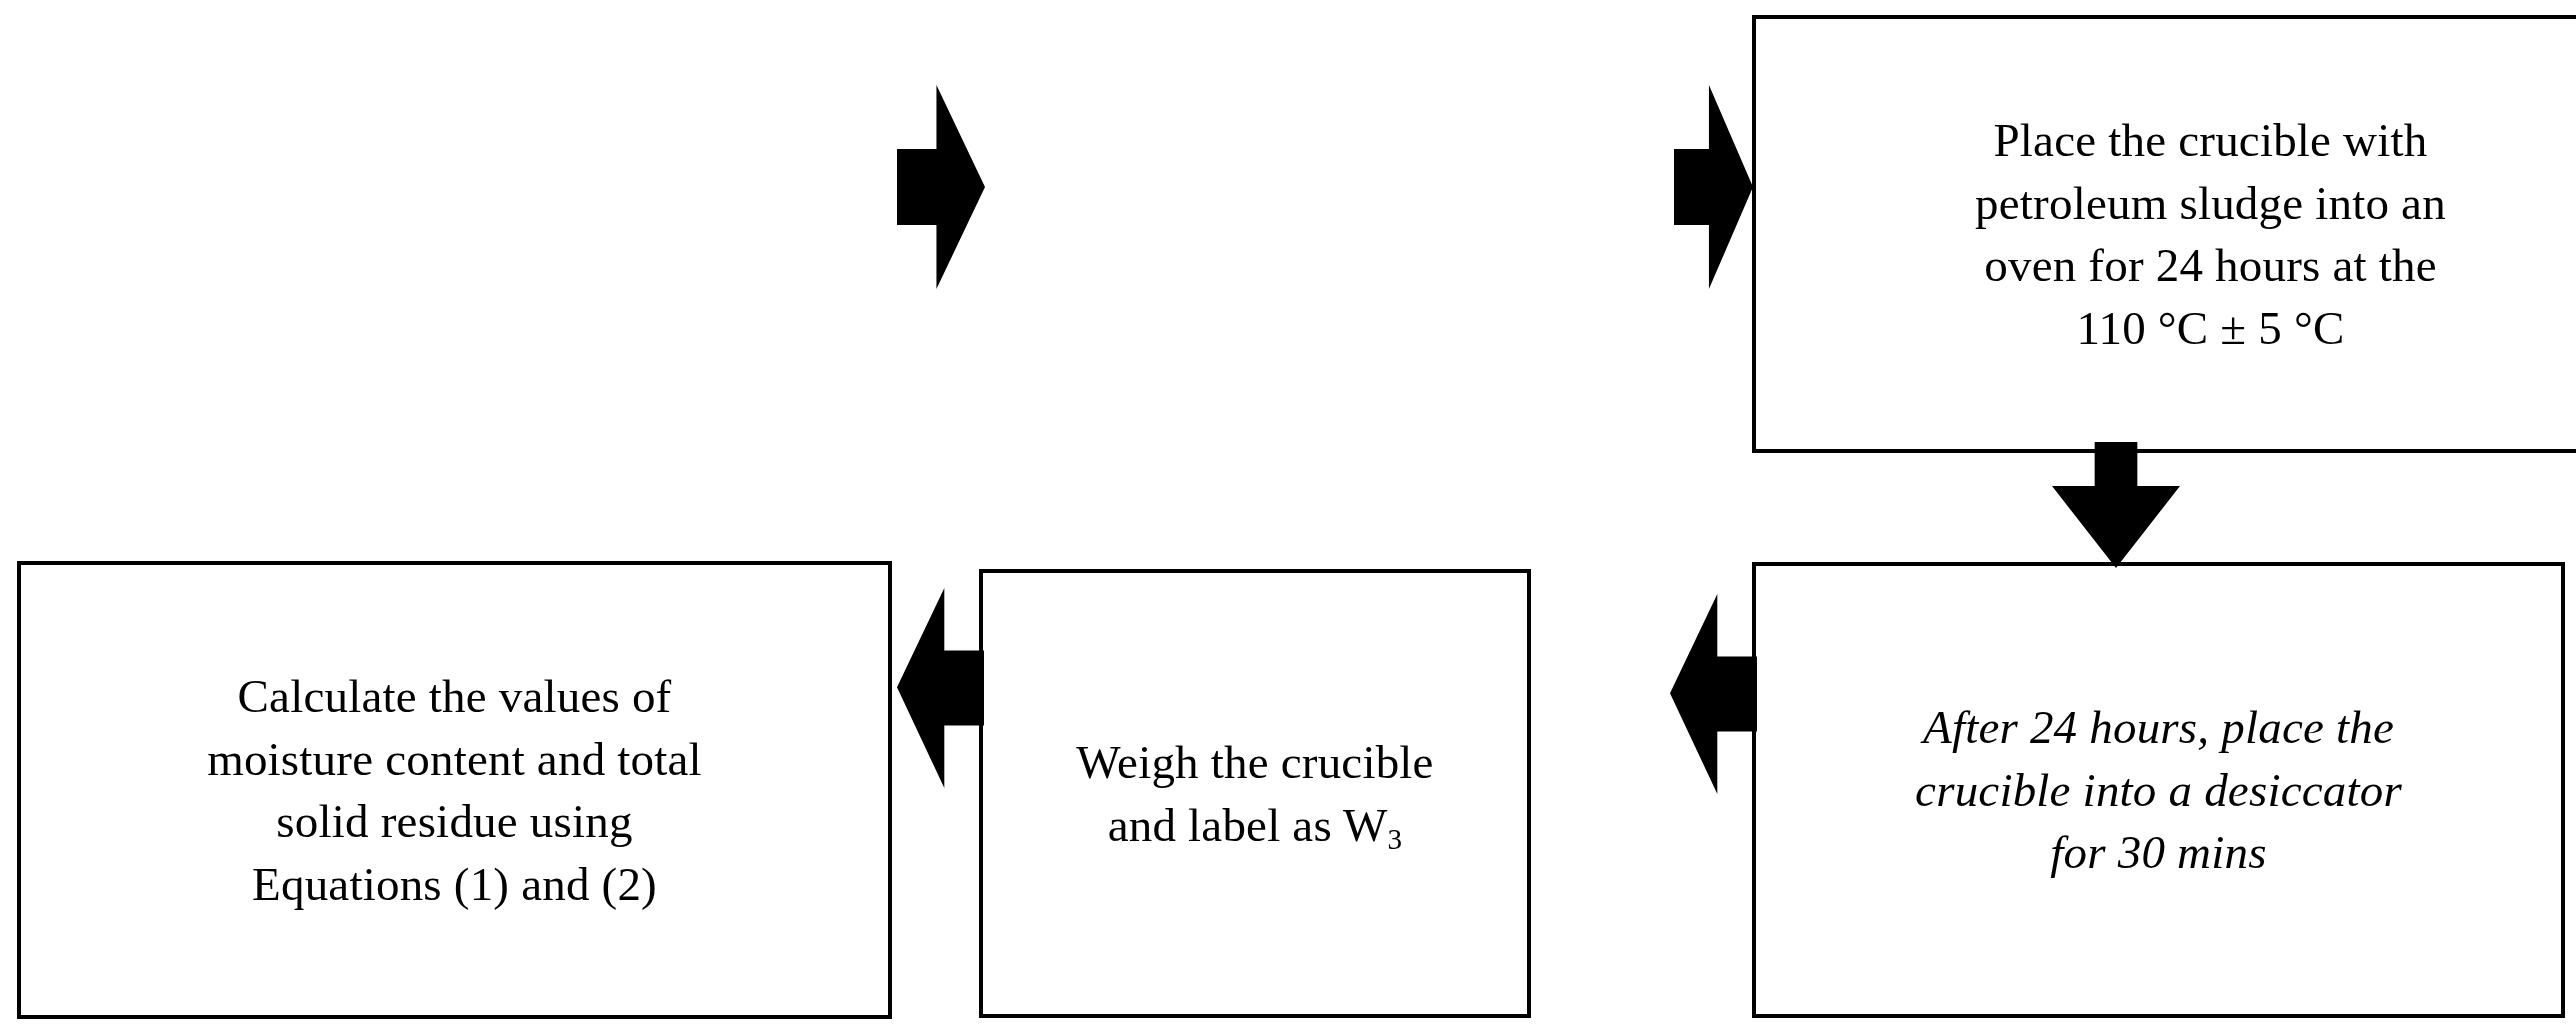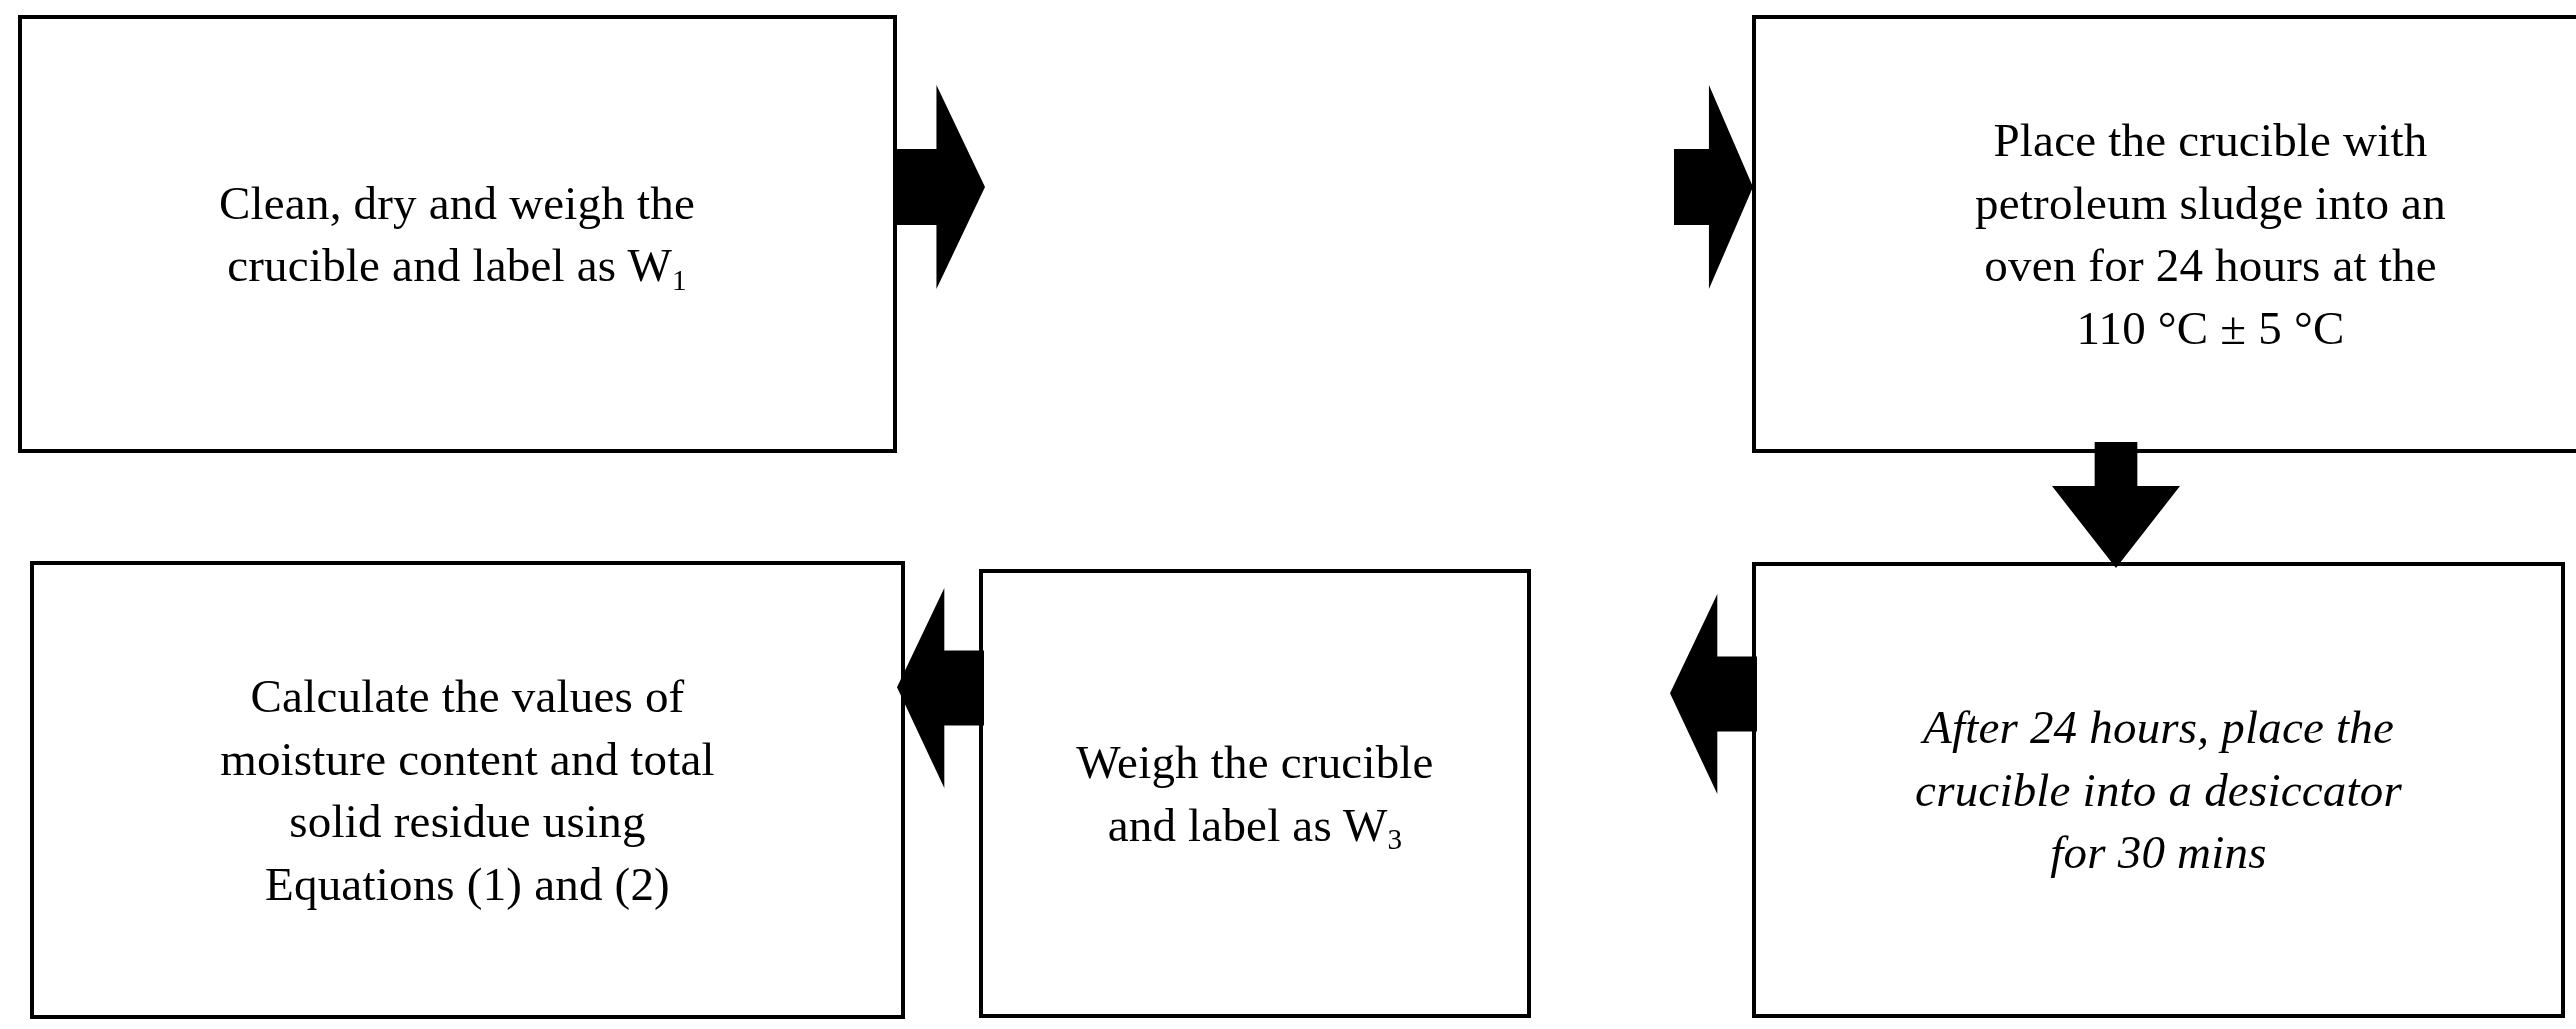--- a/index.html
+++ b/index.html
@@ -48,44 +48,40 @@
     position: relative;
     top: 0.3em;
   }
 
   
   #box-1 { left: 17.5px;   top: 15.2px;  width: 879px; height: 438px; }
   #box-2 { left: 986px; top: 15.2px;  width: 689px;  height: 465px; }
   #box-3 { left: 1752px; top: 15.2px;  width: 917px; height: 438px; }
   #box-4 { left: 1752px; top: 562px; width: 813px; height: 456px; font-style: italic; }
   #box-5 { left: 979px; top: 569px; width: 552px;  height: 449px; }
-  #box-6 { left: 30px;   top: 561px; width: 875px; height: 458px; }
+  #box-6 { left: 17px;   top: 561px; width: 875px; height: 458px; }
 
   
   .arrow {
     position: absolute;
     z-index: 3;
   }
   .arrow svg { display: block; width: 100%; height: 100%; }
 
   #arrow-1 { left: 897px; top: 85px; width: 88px; height: 204px; }
   #arrow-2 { left: 1674px; top: 85px; width: 79px; height: 204px; }
   #arrow-3 { left: 2052px; top: 442px; width: 128px; height: 126px; }
   #arrow-4 { left: 1670px; top: 594px; width: 87px; height: 200px; }
   #arrow-5 { left: 897px; top: 588px; width: 87px; height: 200px; }
 </style>
 </head>
 <body>
 
 <div id="canvas">
 
-  <div class="node" id="box-1">
-    <span class="node-text"><span>Clean, dry and weigh the
-crucible and label as W</span><sub>1</sub></span>
-  </div>
 
 
   <div class="node" id="box-3">
     <span class="node-text"><span>Place the crucible with
 petroleum sludge into an
 oven for 24 hours at the
 110 °C ± 5 °C</span><sub></sub></span>
   </div>
 
   <div class="node" id="box-4">

